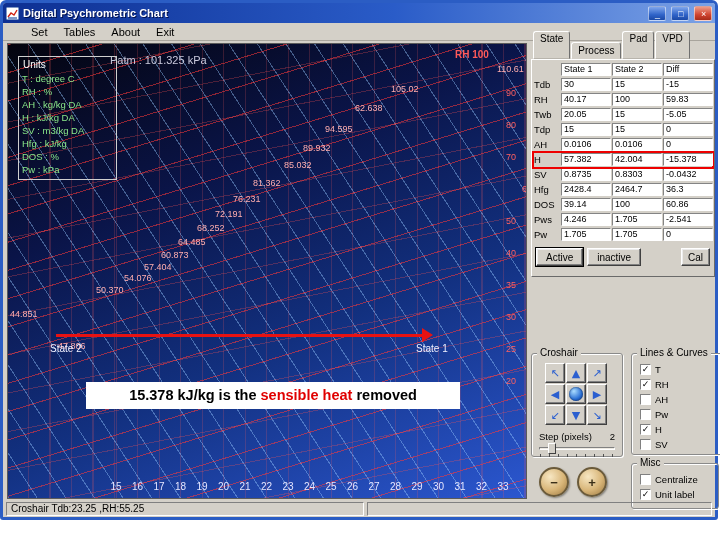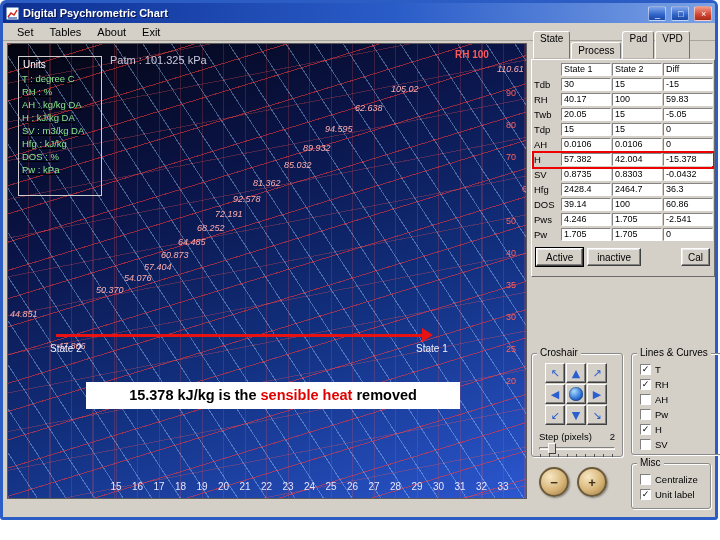--- a/index.html
+++ b/index.html
@@ -13,39 +13,39 @@
     border-radius:3px 3px 0 0;display:flex;align-items:center;padding:0 3px;gap:4px;}
   .title-icon{width:13px;height:13px;flex:0 0 13px;}
   .title-text{color:#fff;font-size:11px;font-weight:bold;flex:1;white-space:nowrap;
     text-shadow:1px 1px 0 #00114d;}
   .wbtn{width:18px;height:15px;border-radius:2px;font-size:9px;line-height:13px;text-align:center;
     color:#fff;border:1px solid rgba(255,255,255,.55);
     background:linear-gradient(#7fa6ec,#2f63c8 60%,#1b49a6);margin-left:1px;cursor:default;}
   .wbtn.close{background:linear-gradient(#ef9a86,#cf4430 60%,#a82c1a);}
   
   .menubar{position:absolute;left:0;top:20px;right:0;height:18px;background:#d4d0c8;
-    border-bottom:1px solid #a8a49c;display:flex;align-items:center;padding-left:6px;}
+    border-bottom:1px solid #a8a49c;display:flex;align-items:center;padding-left:20px;}
   .menu-item{font-size:11px;padding:1px 8px;color:#000;}
   
   .chart{position:absolute;left:4px;top:40px;width:520px;height:456px;
     border:1px solid #5a5a5a;overflow:hidden;
     background:linear-gradient(157deg,#04040e 0%,#0a1448 32%,#12307f 62%,#2b57d0 100%);}
   .layer{position:absolute;inset:0;pointer-events:none;}
   .layer.vgrid{background:repeating-linear-gradient(90deg,rgba(255,90,90,.20) 0 1px,transparent 1px 21.5px);
     background-position:108px 0;}
   .layer.redlines{background:repeating-linear-gradient(163deg,rgba(255,55,55,.55) 0 1px,transparent 1px 27px);}
   .layer.redlines2{background:repeating-linear-gradient(169deg,rgba(255,80,80,.28) 0 1px,transparent 1px 38px);}
   .layer.cyanlines{background:repeating-linear-gradient(57deg,rgba(150,200,255,.42) 0 1px,transparent 1px 24px);}
   .patm{position:absolute;left:102px;top:10px;color:#c9c9dc;font-size:11px;}
   .rh100{position:absolute;left:447px;top:5px;color:#ff5a5a;font-size:10px;font-weight:bold;}
-  .units-box{position:absolute;left:10px;top:12px;width:84px;padding:2px 3px 19px;
-    border:1px solid #cfcfcf;text-decoration:underline;}
+  .units-box{position:absolute;left:10px;top:12px;width:99px;padding:2px 3px 3px;
+    border:1px solid #cfcfcf;}
   .units-title{color:#ffffff;font-size:10px;margin:0 0 2px 1px;}
   .units-line{color:#8ae88a;font-size:9.5px;line-height:13px;white-space:nowrap;}
-  .h-label{position:absolute;color:#ffaeae;font-size:9px;white-space:nowrap;font-style:italic;}
+  .h-label{position:absolute;color:#ffaeae;font-size:9px;white-space:nowrap;}
   .rh-edge-label{position:absolute;left:498px;color:#ff6060;font-size:9px;}
   .x-tick{position:absolute;top:437px;transform:translateX(-50%);color:#e6e6ff;font-size:10px;}
   .arrow-line{position:absolute;left:48px;top:290px;width:368px;height:3px;background:#e81212;}
   .arrow-head{position:absolute;left:414px;top:284px;width:0;height:0;
     border-left:11px solid #e81212;border-top:7px solid transparent;border-bottom:7px solid transparent;}
   .state-label{position:absolute;color:#f0f0ff;font-size:10px;}
   .state2{left:42px;top:299px;} .state1{left:408px;top:299px;}
   .annotation{position:absolute;left:78px;top:338px;width:374px;height:27px;background:#ffffff;
     text-align:center;line-height:27px;font-size:14.5px;font-weight:bold;color:#000;}
   .annotation .hlt{color:#e00000;}
@@ -86,21 +86,21 @@
     box-shadow:inset 0 0 2px #06204e;}
   .step-row{display:flex;justify-content:space-between;font-size:9.5px;margin:6px 7px 0;color:#000;}
   .slider{position:relative;height:13px;margin:1px 7px 0;}
   .slider .track{position:absolute;top:4px;left:0;right:0;height:3px;background:#ece8e0;
     border:1px solid;border-color:#808080 #fff #fff #808080;}
   .slider .thumb{position:absolute;left:9px;top:0;width:8px;height:11px;background:#d4d0c8;
     border:1px solid;border-color:#fff #404040 #404040 #fff;}
   .slider .ticks{position:absolute;left:1px;right:1px;bottom:-1px;height:3px;
     background:repeating-linear-gradient(90deg,#505050 0 1px,transparent 1px 9px);}
   .group.lines{left:100px;top:310px;width:96px;height:102px;}
-  .group.misc{left:100px;top:420px;width:80px;height:46px;}
+  .group.misc{left:100px;top:420px;width:88px;height:46px;}
   .check-row{display:flex;align-items:center;gap:4px;height:15px;margin-left:8px;}
   .group .check-area{margin-top:8px;}
   .cb{width:11px;height:11px;background:#fff;border:1px solid;border-color:#808080 #fff #fff #808080;
     font-size:9px;line-height:9px;text-align:center;color:#000;flex:0 0 11px;}
   .cb.checked::after{content:"✓";}
   .cb-label{font-size:9.5px;color:#000;}
   .zoom{position:absolute;width:30px;height:30px;border-radius:50%;
     background:radial-gradient(circle at 35% 30%,#f7e7c3,#d8b578 55%,#9c7840);
     border:2px solid #6a5a3a;box-shadow:1px 1px 2px rgba(0,0,0,.4);
     font-size:13px;font-weight:bold;color:#3a2f18;text-align:center;line-height:25px;padding:0;}
@@ -159,21 +159,21 @@
     </div>
 
     <div id="h-labels">
         <span class="h-label" style="left: 489px; top: 20px;">110.61</span>
         <span class="h-label" style="left: 383px; top: 40px;">105.02</span>
         <span class="h-label" style="left: 347px; top: 59px;">62.638</span>
         <span class="h-label" style="left: 317px; top: 80px;">94.595</span>
         <span class="h-label" style="left: 295px; top: 99px;">89.932</span>
         <span class="h-label" style="left: 276px; top: 116px;">85.032</span>
         <span class="h-label" style="left: 245px; top: 134px;">81.362</span>
-        <span class="h-label" style="left: 225px; top: 150px;">92.578</span>
+        <span class="h-label" style="left: 225px; top: 150px;">76.231</span>
         <span class="h-label" style="left: 207px; top: 165px;">72.191</span>
         <span class="h-label" style="left: 189px; top: 179px;">68.252</span>
         <span class="h-label" style="left: 170px; top: 193px;">64.485</span>
         <span class="h-label" style="left: 153px; top: 206px;">60.873</span>
         <span class="h-label" style="left: 136px; top: 218px;">57.404</span>
         <span class="h-label" style="left: 116px; top: 229px;">54.076</span>
         <span class="h-label" style="left: 88px; top: 241px;">50.370</span>
         <span class="h-label" style="left: 50px; top: 253px; margin-top: 44px;">47.806</span>
         <span class="h-label" style="left: 2px; top: 265px;">44.851</span>
       </div>
@@ -375,13 +375,17 @@
             <span class="cb checked"></span>
             <span class="cb-label">Unit label</span>
           </label>
         </div>
     </div>
 
     <button class="zoom out">−</button>
     <button class="zoom in">+</button>
   </div>
 
+  <div class="statusbar">
+    <div class="status-cell first">Croshair Tdb:23.25 ,RH:55.25</div>
+    <div class="status-cell rest"></div>
+  </div>
 </div>
 
 </body></html>

